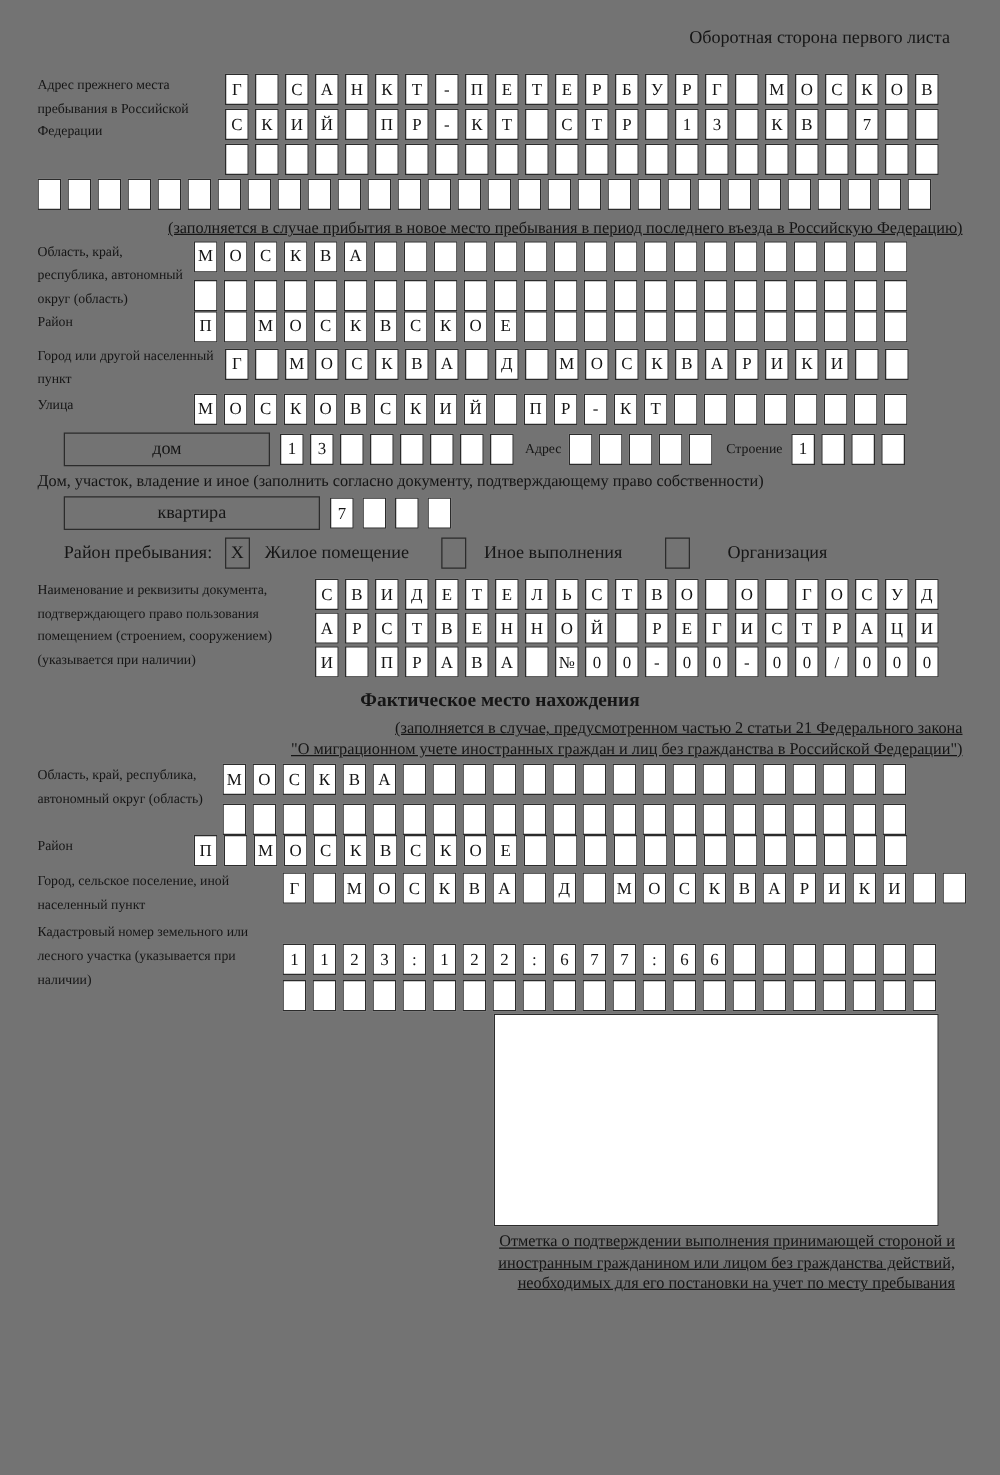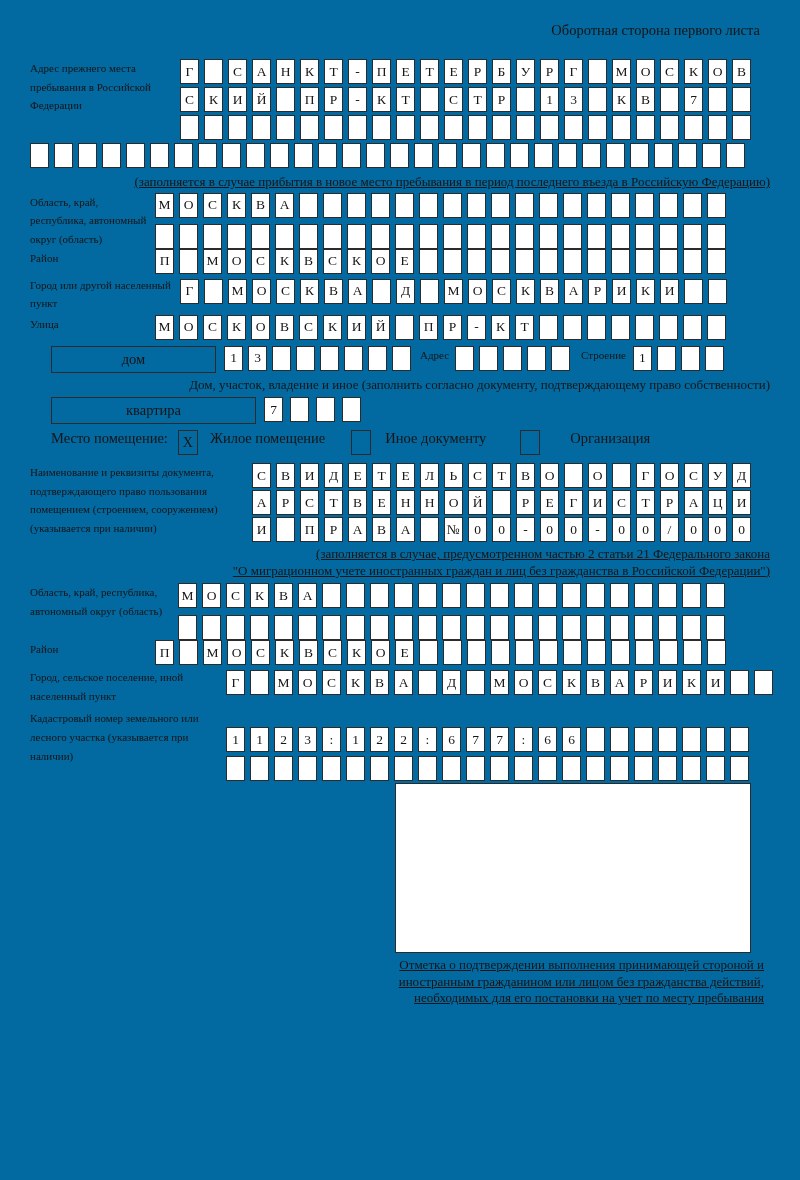--- a/index.html
+++ b/index.html
@@ -1,39 +1,39 @@
 <!DOCTYPE html>
 <html><head>
 <meta charset="utf-8">
 <style>
   html,body{margin:0;padding:0;background:#fff;}
   .page{
     width:800px;height:1180px;box-sizing:border-box;
-    padding:10px 30px 10px 30px;background:#0369a1;color:#151515;
+    padding:10px 30px 10px 30px;background:#737373;color:#151515;
     font-family:"Liberation Serif","DejaVu Serif",serif;
     overflow:hidden;position:relative;
   }
   .hdr-note{text-align:right;font-size:14.5px;margin-top:12px;padding-right:10px;}
   .field{display:flex;align-items:flex-start;}
   .flabel{font-size:11px;line-height:18.6px;flex-shrink:0;}
   .rows{display:flex;flex-direction:column;gap:3px;}
   .cells{display:flex;gap:5px;flex-wrap:nowrap;}
   .cell{
     box-sizing:border-box;width:19px;height:25px;border:1.6px solid #2b2b2b;
     display:flex;align-items:center;justify-content:center;
     font-size:13.5px;flex-shrink:0;background:#fff;
   }
-  .caption{font-size:13px;line-height:16.5px;text-align:right;}
+  .caption{font-size:13px;line-height:16.5px;}
   .center{text-align:right;text-decoration:underline;}
   .sec-title{font-weight:bold;font-size:15.5px;text-align:center;}
   .boxlabel{
     box-sizing:border-box;border:1.6px solid #2b2b2b;height:27px;
     display:flex;align-items:center;justify-content:center;font-size:14.5px;flex-shrink:0;
   }
-  .inline-row{display:flex;padding-left:21px;}
+  .inline-row{display:flex;align-items:center;padding-left:21px;}
   .chk{
     box-sizing:border-box;width:20px;height:25px;border:1.6px solid #2b2b2b;
     display:inline-flex;align-items:center;justify-content:center;font-size:14px;flex-shrink:0;
   }
   .stamp-box{
     box-sizing:border-box;border:1.7px solid #2b2b2b;width:356px;height:170px;
     margin-left:365px;background:#fff;
   }.w125{width:125px}.w150{width:150px}.w148{width:148px}
   .w196{width:196px}.w222{width:222px}
   .mt2{margin-top:2px}.mt3{margin-top:3px}.mt4{margin-top:4px}.mt6{margin-top:6px}
@@ -345,25 +345,25 @@
     <div class="boxlabel" style="width:205px">квартира</div>
     <div class="cells" style="margin-left:8px;gap:7px">
         <span class="cell">7</span>
         <span class="cell"></span>
         <span class="cell"></span>
         <span class="cell"></span>
       </div>
   </div>
 
   <div class="inline-row mt6" style="font-size:14.5px">
-    <span>Место помещение:</span>
+    <span>Район пребывания:</span>
     <span class="chk" style="margin-left:10px">X</span>
     <span style="margin-left:12px">Жилое помещение</span>
     <span class="chk" style="margin-left:26px"></span>
-    <span style="margin-left:14px">Иное документу</span>
+    <span style="margin-left:14px">Иное выполнения</span>
     <span class="chk" style="margin-left:34px"></span>
     <span style="margin-left:30px">Организация</span>
   </div>
 
   <div class="field mt8">
     <div class="flabel w222">Наименование и реквизиты документа, подтверждающего право пользования помещением (строением, сооружением) (указывается при наличии)</div>
     <div class="rows" style="gap:2px">
       <div class="cells">
           <span class="cell">С</span>
           <span class="cell">В</span>
@@ -429,20 +429,21 @@
           <span class="cell">0</span>
           <span class="cell">0</span>
           <span class="cell">/</span>
           <span class="cell">0</span>
           <span class="cell">0</span>
           <span class="cell">0</span>
         </div>
     </div>
   </div>
 
+  <div class="sec-title mt10">Фактическое место нахождения</div>
   <div class="caption center mt4">(заполняется в случае, предусмотренном частью 2 статьи 21 Федерального закона</div>
   <div class="caption center">"О миграционном учете иностранных граждан и лиц без гражданства в Российской Федерации")</div>
 
   <div class="field mt4">
     <div class="flabel w148">Область, край, республика, автономный округ (область)</div>
     <div class="rows" style="gap:7px">
       <div class="cells">
           <span class="cell">М</span>
           <span class="cell">О</span>
           <span class="cell">С</span>

